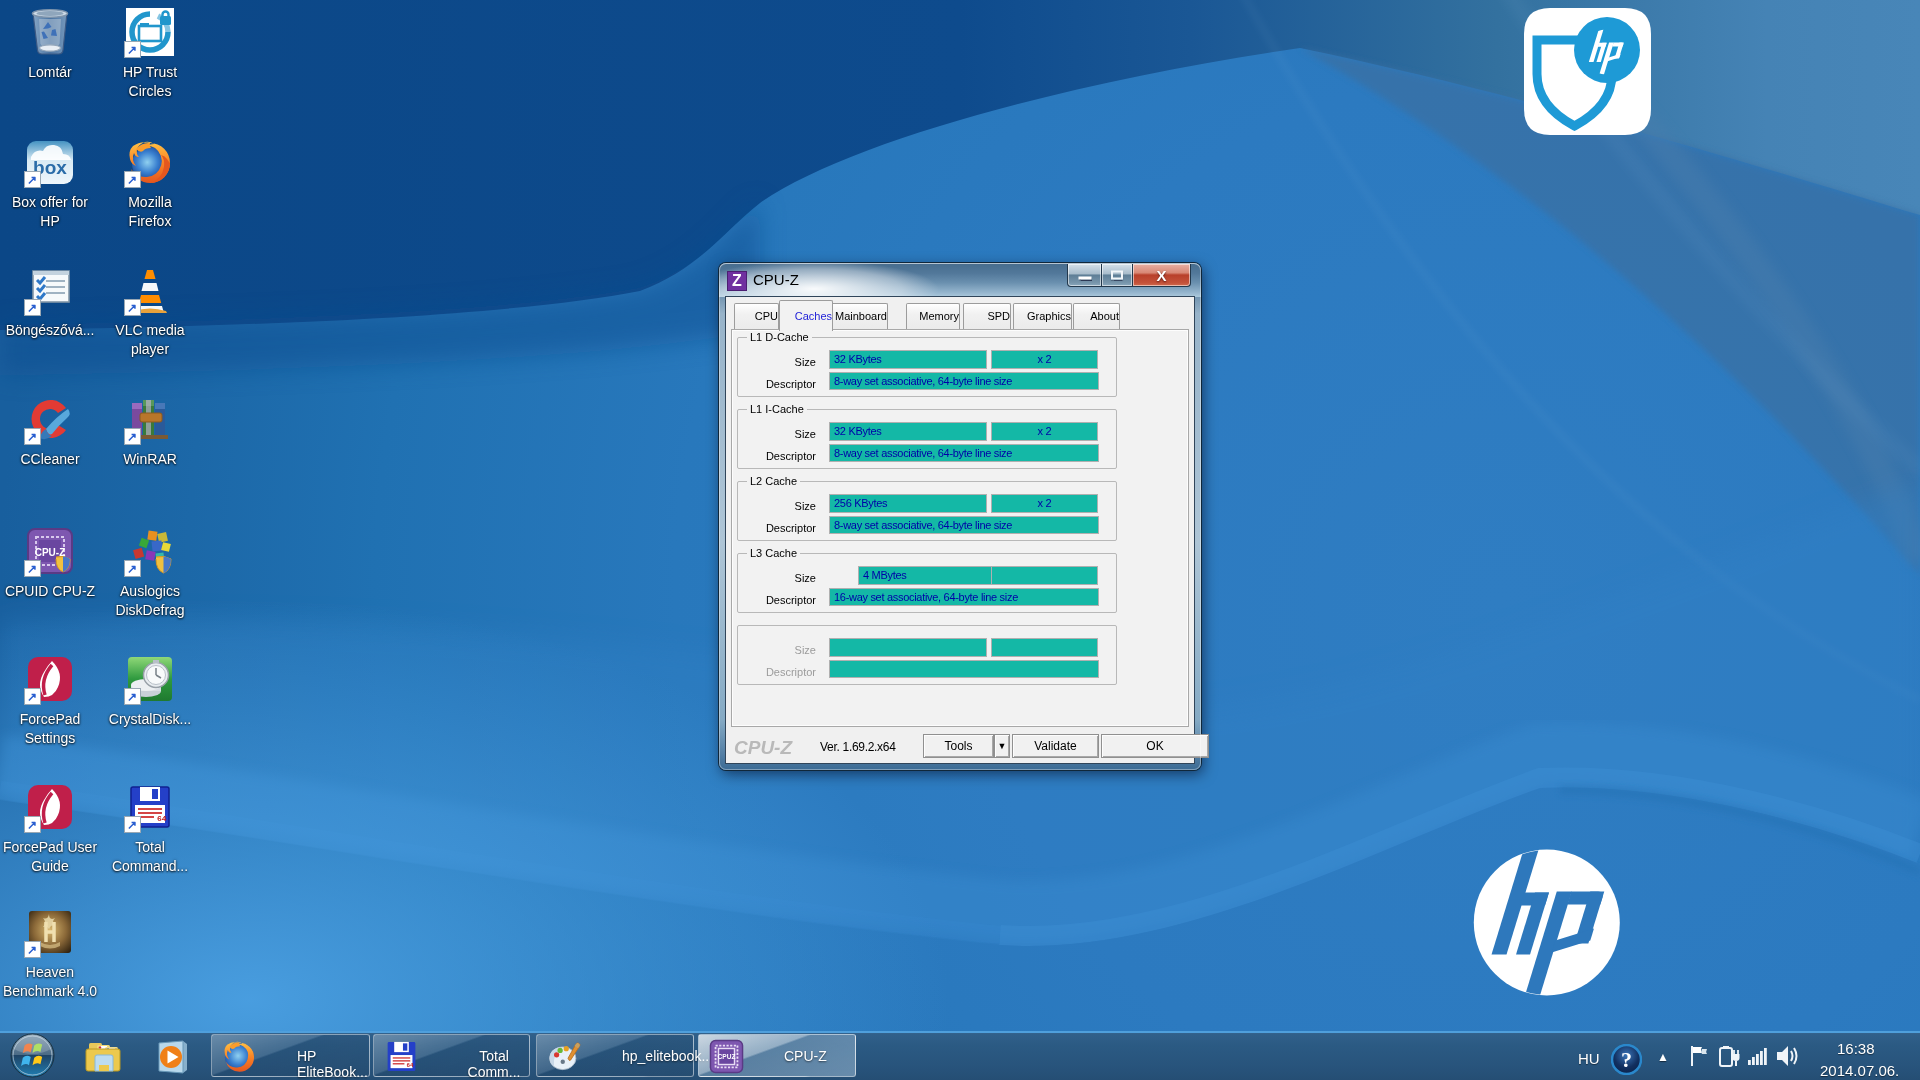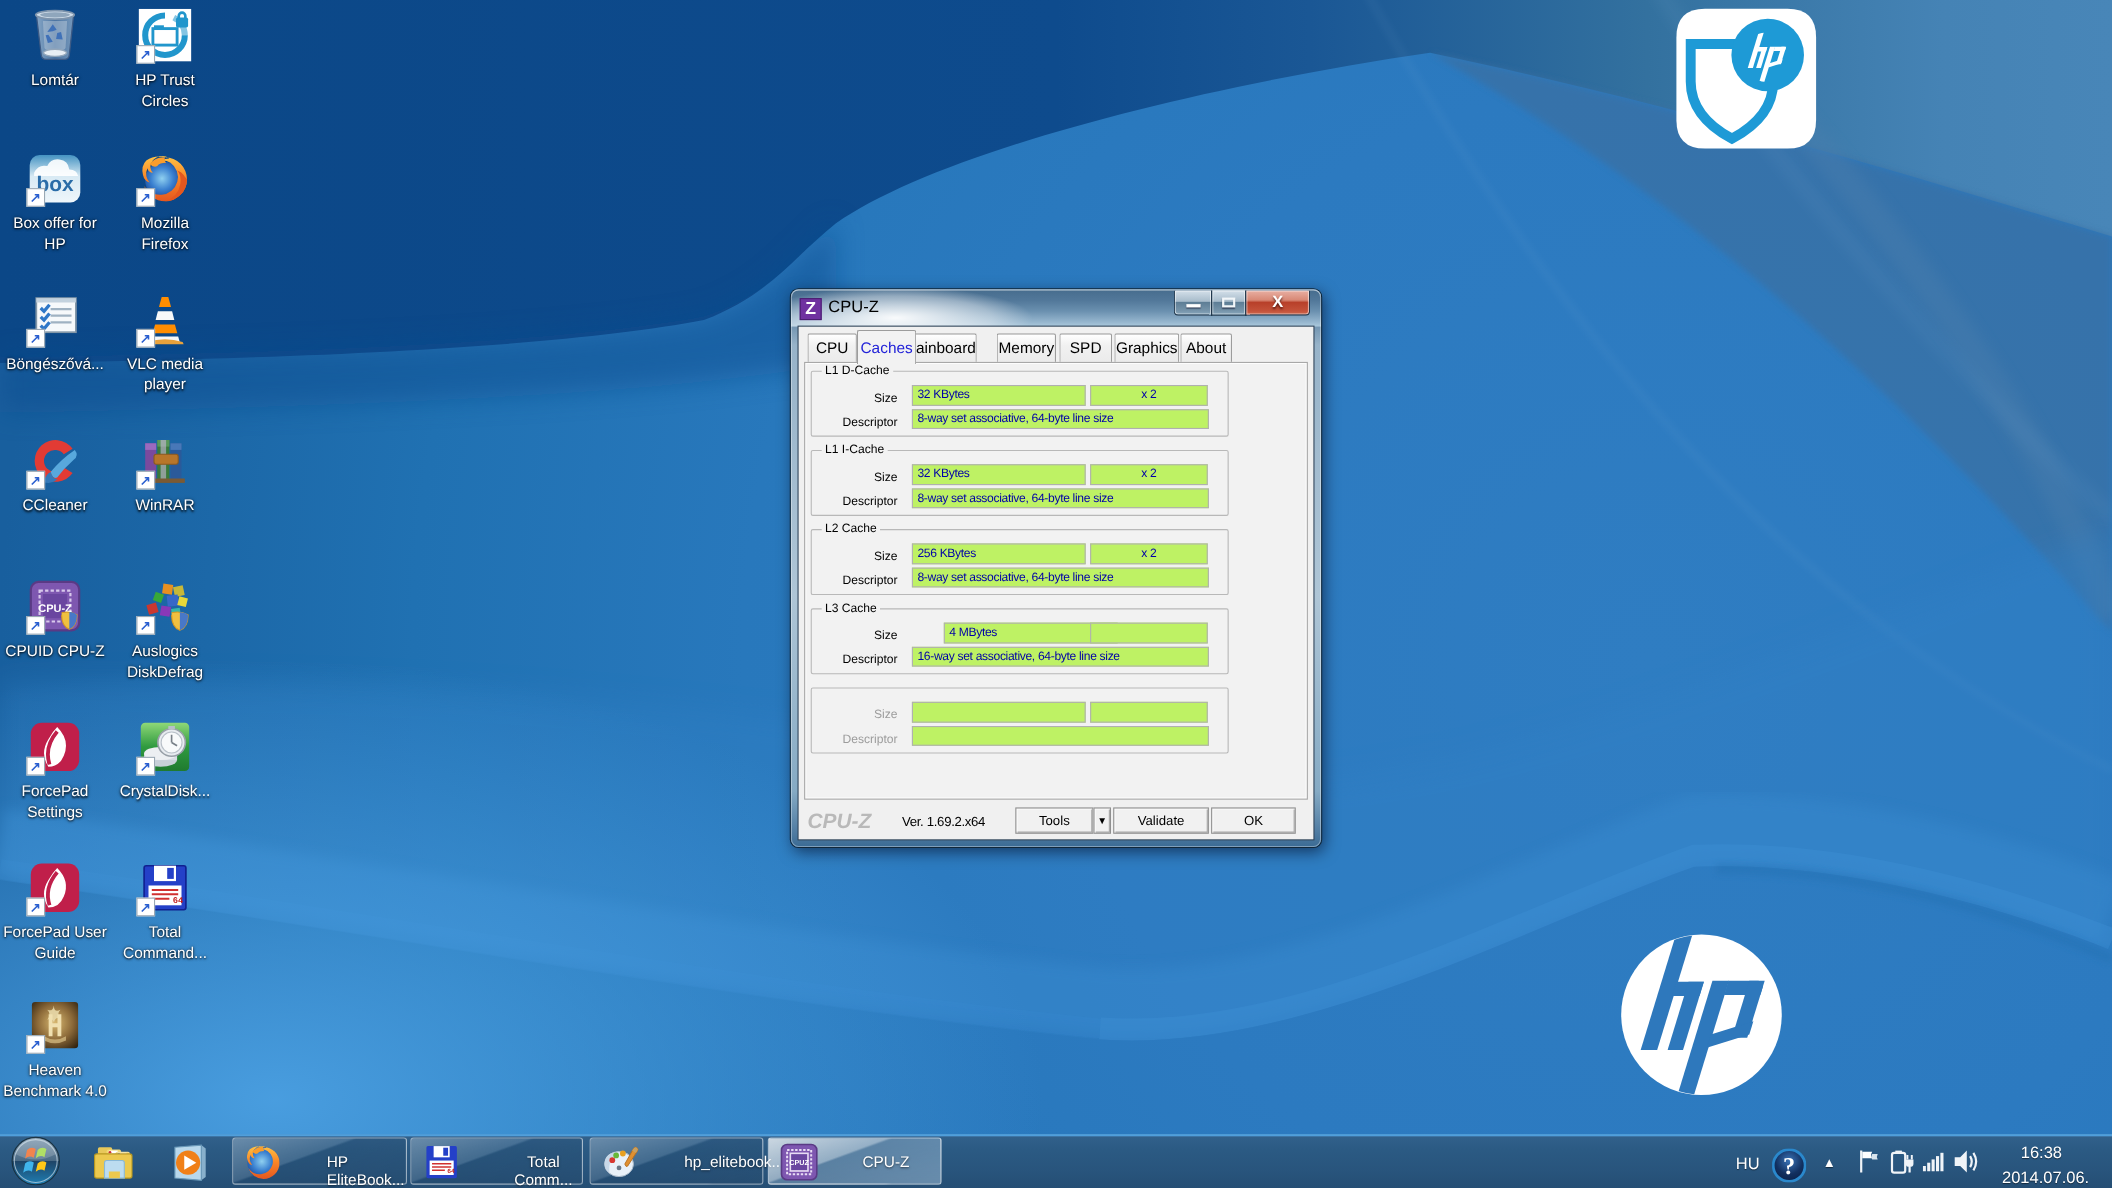--- a/index.html
+++ b/index.html
@@ -45,31 +45,31 @@
 .cb.min .glyph { width:13px; height:3px; background:#fff; box-shadow:0 1px 1px rgba(0,0,30,.6); margin-top:3px; }
 .cb.max .glyph { width:12px; height:9px; border:2px solid #f2f6f9; box-shadow:0 1px 1px rgba(0,0,30,.5); }
 .cb.close .glyph { color:#fff; font-size:15px; font-weight:bold; text-shadow:0 1px 2px rgba(40,0,0,.7); }
 
 #client { position:absolute; left:7px; top:34px; width:468px; height:466px;
   background:#f0f0f0; box-shadow:0 0 0 1px #30455a; }
 
 
 .tab { position:absolute; top:6px; height:26px; background:linear-gradient(180deg,#ffffff,#f1f1f1 40%,#ebebeb);
   border:1px solid #9c9c9c; border-bottom:none; border-radius:2px 2px 0 0;
-  font-size:14px; color:#000; text-align:center; line-height:25px; }
+  font-size:11px; color:#000; text-align:right; line-height:25px; }
 .tab.sel { top:3px; height:31px; background:#f2f2f2; z-index:5; color:#2222d8; line-height:30px; }
 #tabframe { position:absolute; left:5px; top:32px; width:458px; height:398px;
   background:#f2f2f2; border:1px solid #a8a8a8; box-shadow:inset 0 0 0 1px #fdfdfd; }
 
 
 .grp { position:absolute; left:11px; width:380px; height:60px; border:1px solid #b8b8b8;
   border-radius:2px; }
 .grp .gl { position:absolute; left:9px; top:-7px; background:#f2f2f2; padding:0 3px; font-size:11px; color:#000; }
 .grp .lab { position:absolute; font-size:11px; color:#000; text-align:right; right:300px; }
-.fld { position:absolute; border:1px solid #b0b0b0; background:#bef264; font-size:11px; letter-spacing:-0.3px;
+.fld { position:absolute; border:1px solid #b0b0b0; background:#14b8a6; font-size:11px; letter-spacing:-0.3px;
   color:#0000a8; padding-left:4px; line-height:17px; }
 .grp.dis .gl, .grp.dis .lab { color:#9c9c9c; }
 
 
 .btn { position:absolute; top:437px; height:24px; background:#f1f1f1; border:1px solid #909090;
   box-shadow:inset 1px 1px 0 #fdfdfd, inset -1px -1px 0 #a8a8a8; text-align:center;
   font-size:12px; color:#000; line-height:22px; }
 #cpuzlogo { position:absolute; left:8px; top:440px; font-size:19px; font-weight:bold; font-style:italic;
   color:#b9b9b9; letter-spacing:0px; }
 #verline { position:absolute; left:94px; top:443px; font-size:12px; letter-spacing:-0.3px; color:#000; }
@@ -466,21 +466,21 @@
   <div class="fld" style="left:91px;top:12px;width:158px;height:19px;"></div>
   <div class="fld" style="left:253px;top:12px;width:107px;height:19px;text-align:center;padding-left:0;"></div>
   <div class="fld" style="left:91px;top:34px;width:270px;height:18px;"></div>
 </div>
 
     <div id="cpuzlogo">CPU-Z</div>
     <div id="verline">Ver. 1.69.2.x64</div>
     <div class="btn" style="left:197px;width:71px;">Tools</div>
     <div class="btn" style="left:268px;width:16px;font-size:9px;">▼</div>
     <div class="btn" style="left:286px;width:87px;">Validate</div>
-    <div class="btn" style="left:375px;width:77px;">OK</div>
+    <div class="btn" style="left:375px;width:108px;">OK</div>
   </div>
   <div class="borderring"></div>
 </div>
 
 <div id="taskbar">
 
 <svg class="abs" style="left:10px;top:2px;" width="45" height="45" viewBox="0 0 45 45">
 <defs>
 <linearGradient id="orbg" x1="0" y1="0" x2="0" y2="1">
           <stop offset="0" stop-color="#7e99af"></stop>

